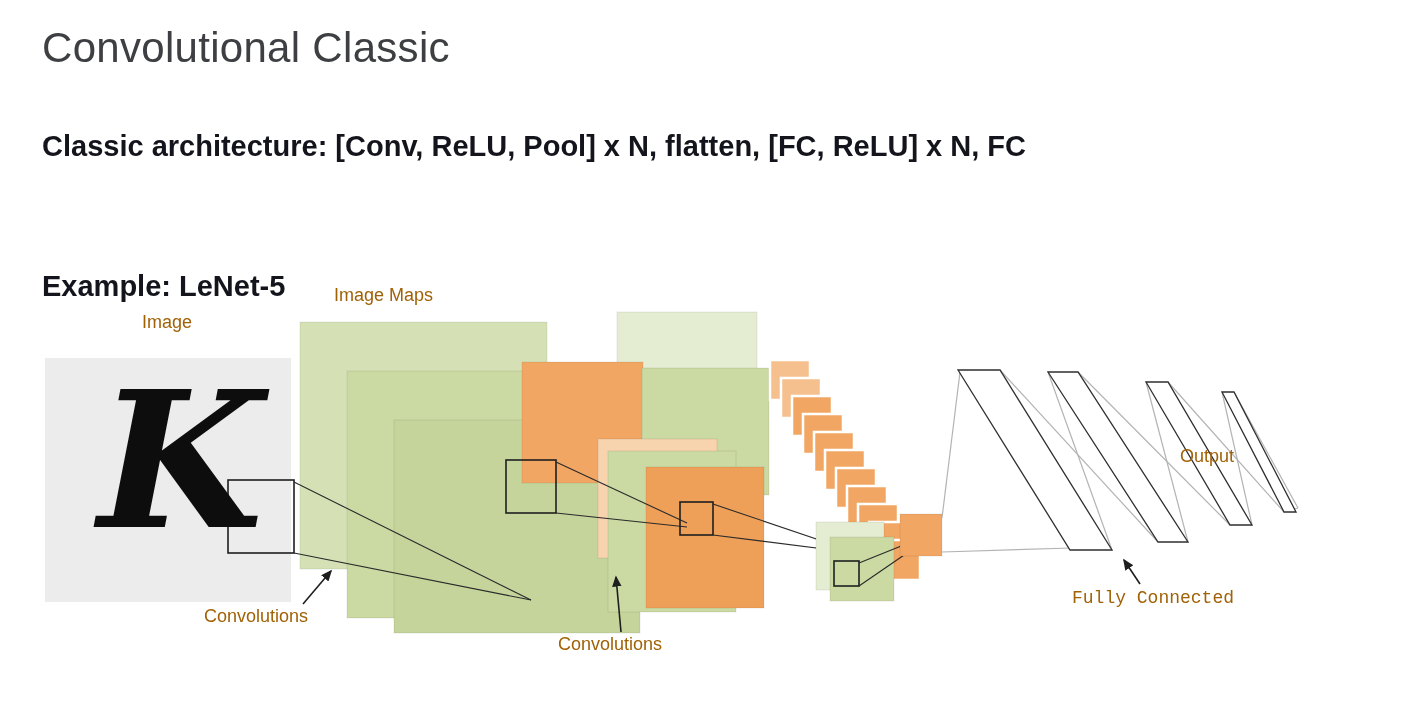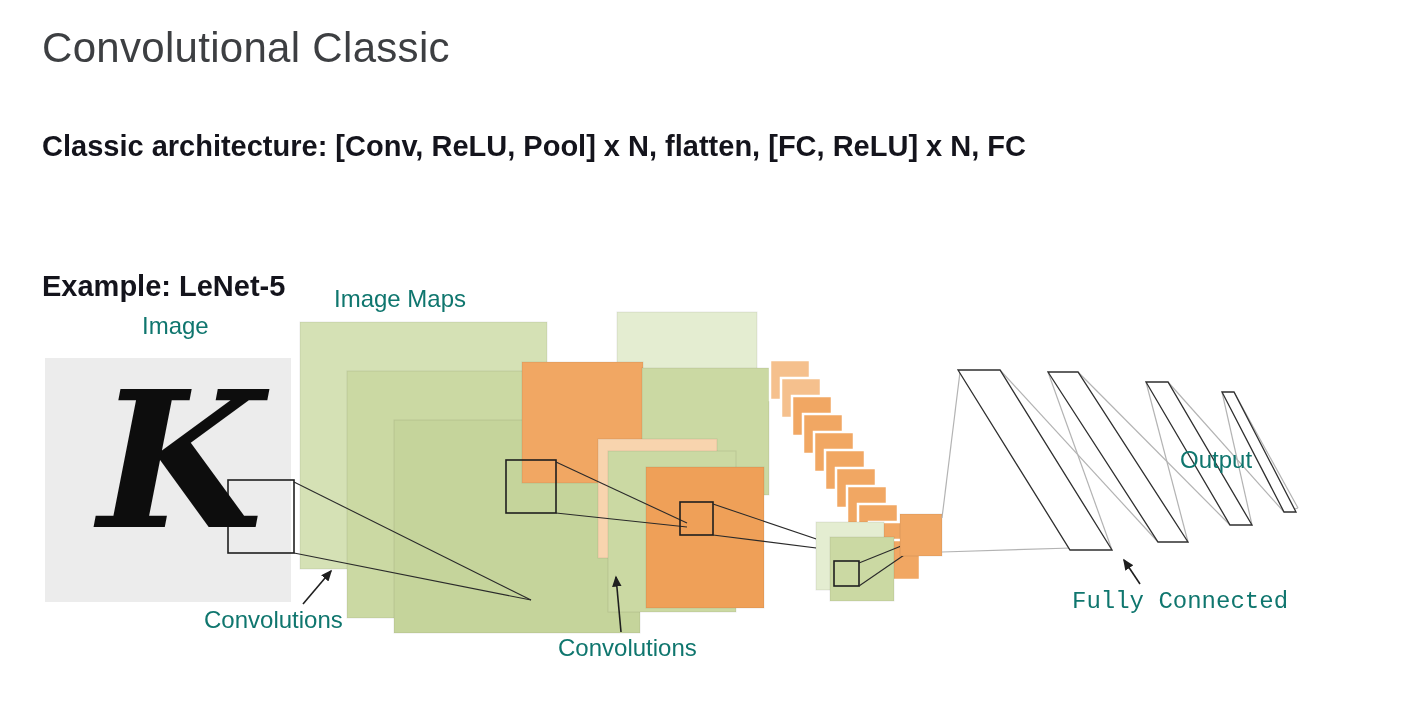--- a/index.html
+++ b/index.html
@@ -35,22 +35,22 @@
     position: absolute;
     left: 42px; top: 234px;
     font-size: 29px;
     font-weight: 700;
     color: #14141c;
     margin-top: 36px;
   }
 
   .dlabel {
     position: absolute;
-    font-size: 24px;
-    color: #0f766e;
+    font-size: 18px;
+    color: #a16207;
     white-space: nowrap;
   }
   .lbl-imagemaps { left: 334px; top: 285px; }
   .lbl-input { left: 142px; top: 312px; }
   .lbl-convolutions { left: 204px; top: 606px; }
   .lbl-subsampling { left: 558px; top: 634px; }
   .lbl-fullyconnected { left: 1072px; top: 588px; font-family: Liberation Mono, monospace; }
   .lbl-output { left: 1180px; top: 446px; }
 
   .kglyph {

